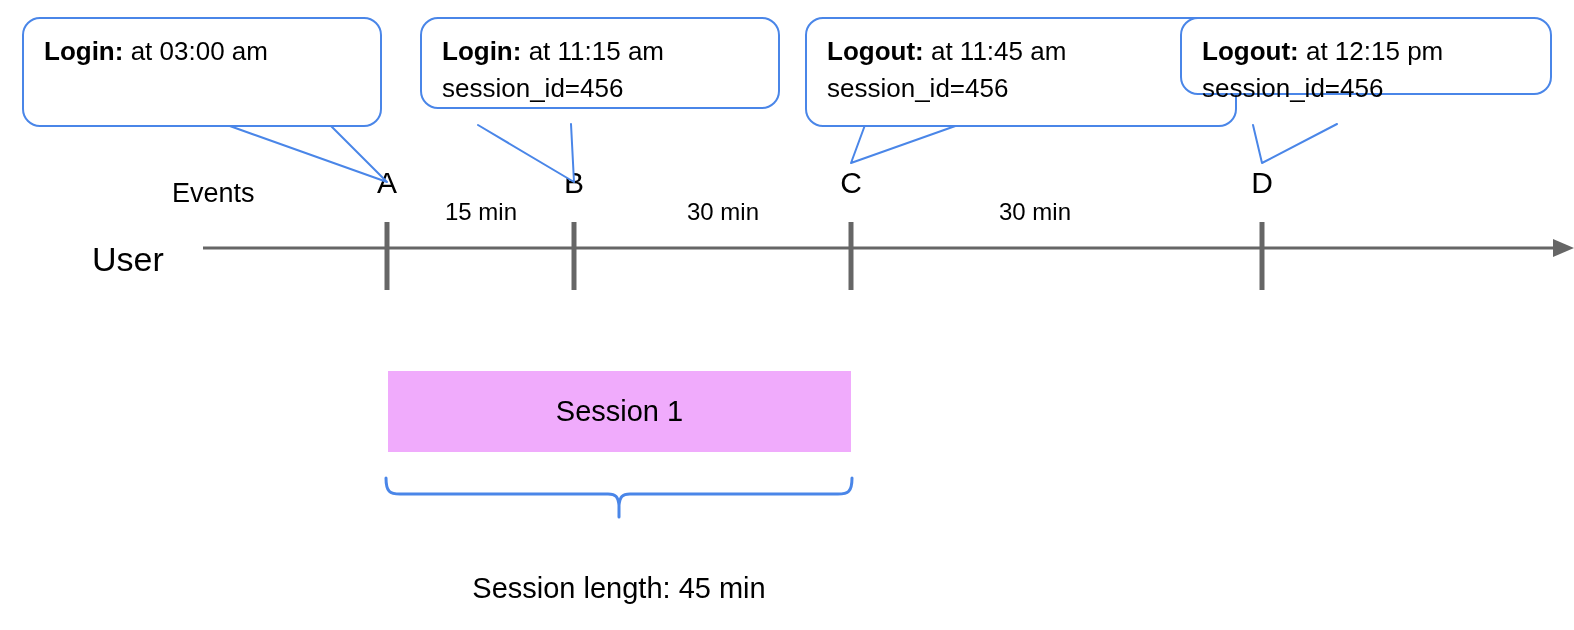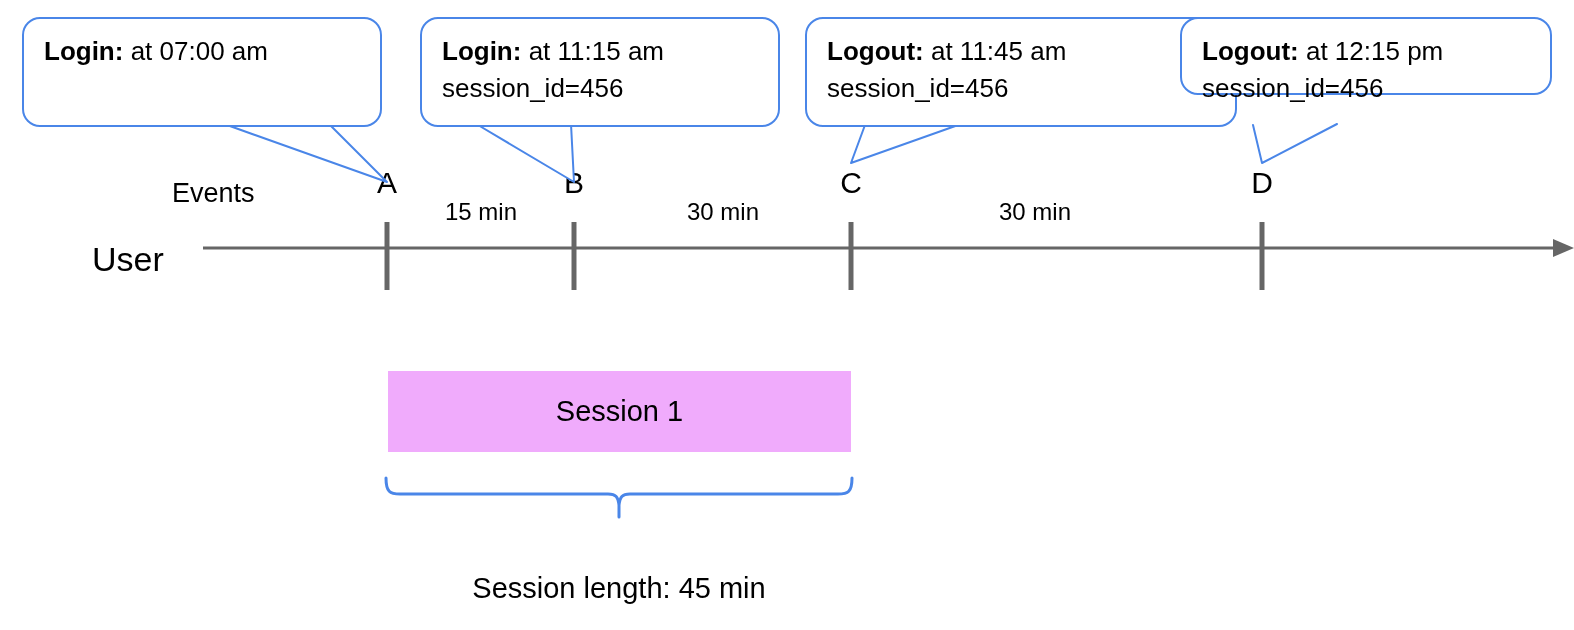--- a/index.html
+++ b/index.html
@@ -137,25 +137,25 @@
 
     <polyline points="478,125 574,182 571,124" fill="#ffffff" stroke="#4a86e8" stroke-width="2" stroke-linejoin="round" stroke-linecap="round"></polyline>
 
     <polyline points="865,125 851,163 961,124" fill="#ffffff" stroke="#4a86e8" stroke-width="2" stroke-linejoin="round" stroke-linecap="round"></polyline>
 
     <polyline points="1253,125 1262,163 1337,124" fill="#ffffff" stroke="#4a86e8" stroke-width="2" stroke-linejoin="round" stroke-linecap="round"></polyline>
   </svg>
 
   <div class="callout" style="left:22px; top:17px; width:360px; height:110px;">
     <div class="callout-line">
-      <span class="lead">Login:</span><span> at 07:00 am</span>
-    </div>
-  </div>
-
-  <div class="callout" style="left:420px; top:17px; width:360px; height:110px;">
+      <span class="lead">Login:</span><span> at 03:00 am</span>
+    </div>
+  </div>
+
+  <div class="callout" style="left:420px; top:17px; width:360px; height:92px;">
     <div class="callout-line">
       <span class="lead">Login:</span><span> at 11:15 am</span>
     </div>
     <div class="callout-line">session_id=456</div>
   </div>
 
   <div class="callout" style="left:805px; top:17px; width:432px; height:110px;">
     <div class="callout-line">
       <span class="lead">Logout:</span><span> at 11:45 am</span>
     </div>

